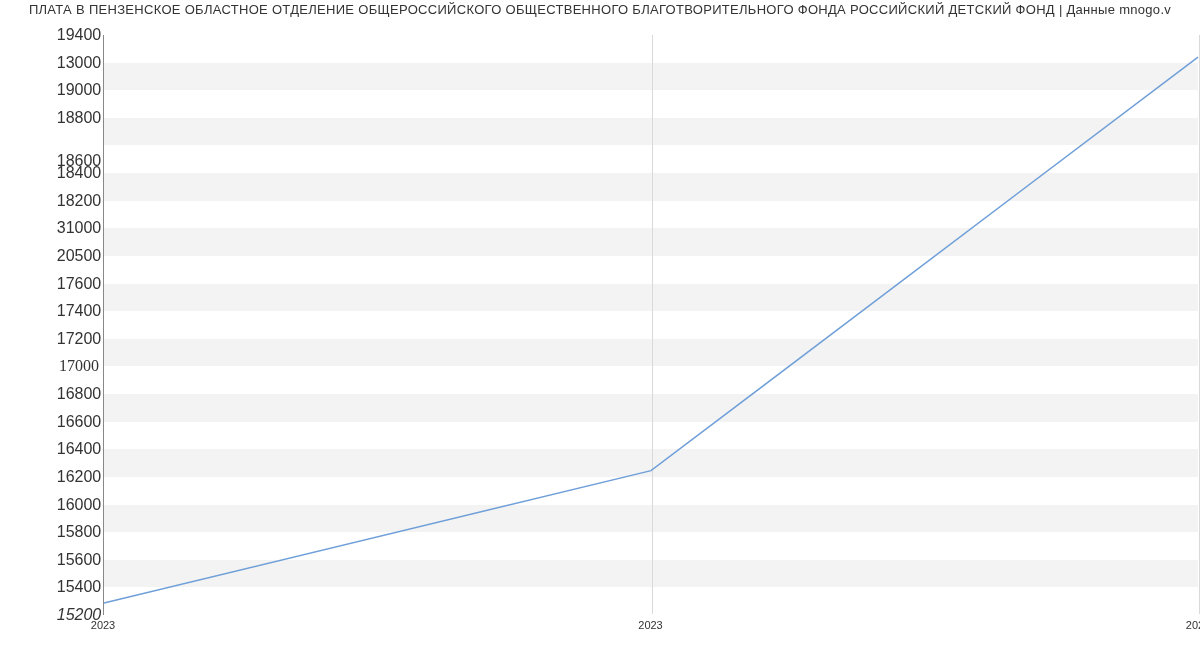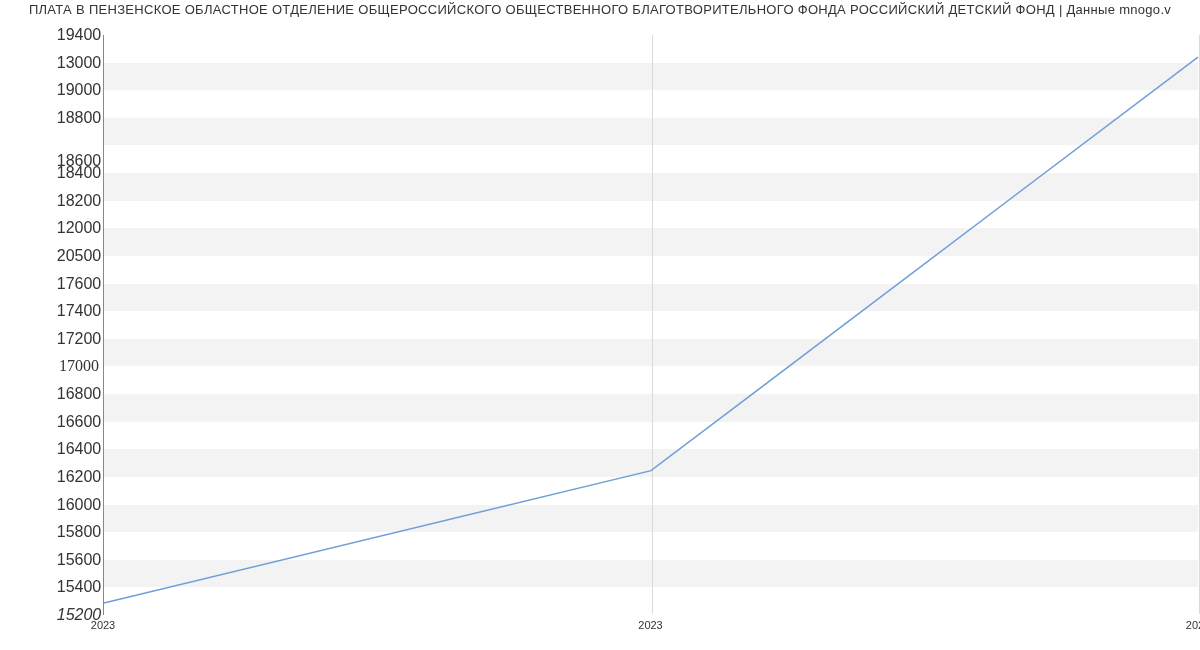--- a/index.html
+++ b/index.html
@@ -115,21 +115,21 @@
     <div class="ytick" style="top: 504.524px;">16000</div>
     <div class="ytick" style="top: 476.905px;">16200</div>
     <div class="ytick" style="top: 449.286px;">16400</div>
     <div class="ytick" style="top: 421.667px;">16600</div>
     <div class="ytick" style="top: 394.048px;">16800</div>
     <div class="ytick" style="top: 366.429px; font-family: Liberation Serif, serif;">17000</div>
     <div class="ytick" style="top: 338.81px;">17200</div>
     <div class="ytick" style="top: 311.19px;">17400</div>
     <div class="ytick" style="top: 283.571px;">17600</div>
     <div class="ytick" style="top: 255.952px;">20500</div>
-    <div class="ytick" style="top: 228.333px;">12000</div>
+    <div class="ytick" style="top: 228.333px;">31000</div>
     <div class="ytick" style="top: 200.714px;">18200</div>
     <div class="ytick" style="top: 173.095px;">18400</div>
     <div class="ytick" style="top: 145.476px; margin-top: 16px;">18600</div>
     <div class="ytick" style="top: 117.857px;">18800</div>
     <div class="ytick" style="top: 90.2381px;">19000</div>
     <div class="ytick" style="top: 62.619px;">13000</div>
     <div class="ytick" style="top: 35px;">19400</div>
   </div>
 <div id="xticks">
     <div class="xtick" style="left: 103px;">2023</div>

